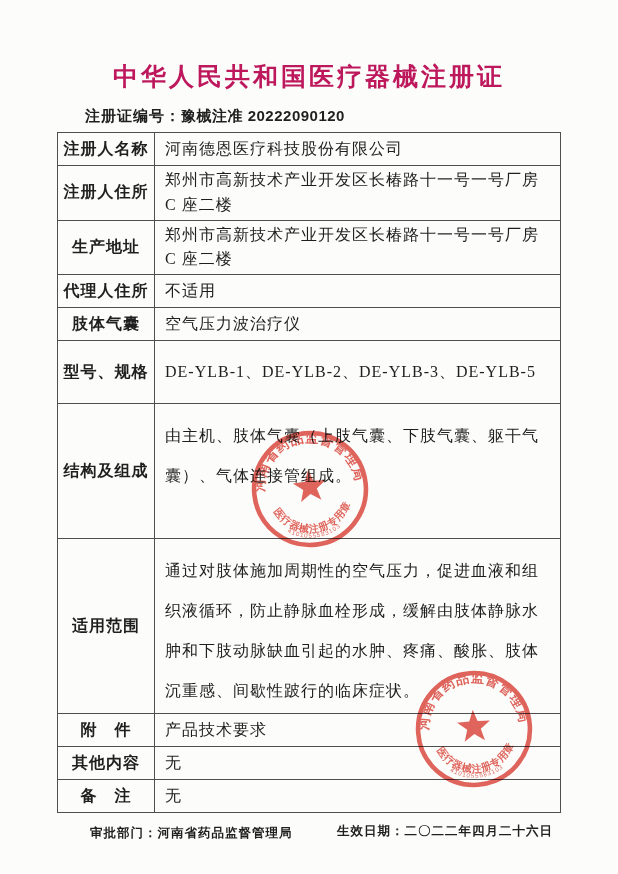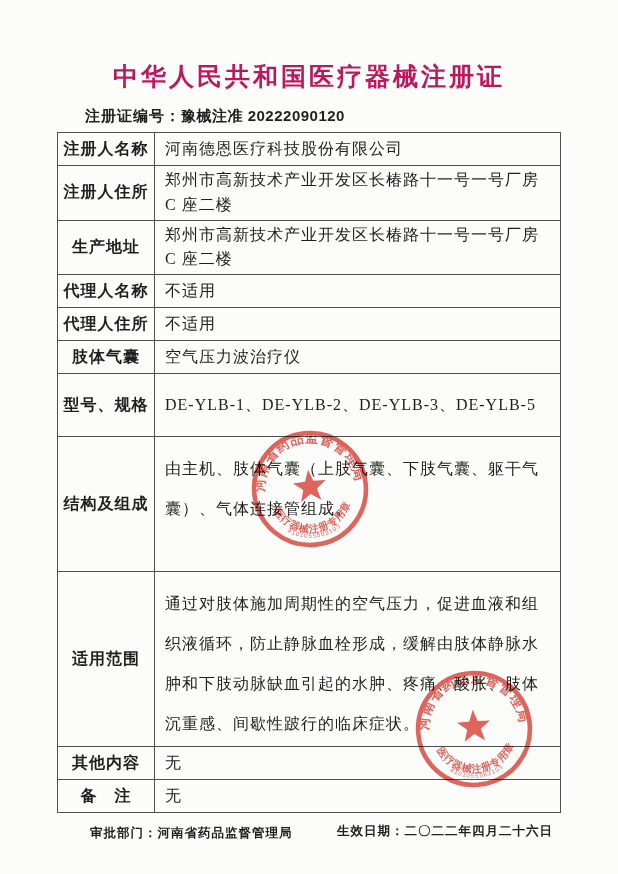--- a/index.html
+++ b/index.html
@@ -118,42 +118,42 @@
       </tr>
       <tr class="h28">
         <td class="lbl">注册人住所</td>
         <td class="val">郑州市高新技术产业开发区长椿路十一号一号厂房 C 座二楼</td>
       </tr>
       <tr class="h28">
         <td class="lbl">生产地址</td>
         <td class="val">郑州市高新技术产业开发区长椿路十一号一号厂房 C 座二楼</td>
       </tr>
       <tr class="h28">
-        <td class="lbl">代理人名称</td>
-        <td class="val">不适用</td>
-      </tr>
-      <tr class="h28">
         <td class="lbl">代理人住所</td>
         <td class="val">不适用</td>
       </tr>
       <tr class="h28">
         <td class="lbl">肢体气囊</td>
         <td class="val">空气压力波治疗仪</td>
       </tr>
       <tr class="h58">
         <td class="lbl">型号、规格</td>
         <td class="val latin">DE-YLB-1、DE-YLB-2、DE-YLB-3、DE-YLB-5</td>
       </tr>
       <tr class="h120">
         <td class="lbl">结构及组成</td>
         <td class="val">由主机、肢体气囊（上肢气囊、下肢气囊、躯干气囊）、气体连接管组成。</td>
       </tr>
       <tr class="h146">
         <td class="lbl">适用范围</td>
         <td class="val">通过对肢体施加周期性的空气压力，促进血液和组织液循环，防止静脉血栓形成，缓解由肢体静脉水肿和下肢动脉缺血引起的水肿、疼痛、酸胀、肢体沉重感、间歇性跛行的临床症状。</td>
+      </tr>
+      <tr class="h28">
+        <td class="lbl">附　件</td>
+        <td class="val">产品技术要求</td>
       </tr>
       <tr class="h28">
         <td class="lbl">其他内容</td>
         <td class="val">无</td>
       </tr>
       <tr class="h28">
         <td class="lbl">备　注</td>
         <td class="val">无</td>
       </tr>
     </tbody>

